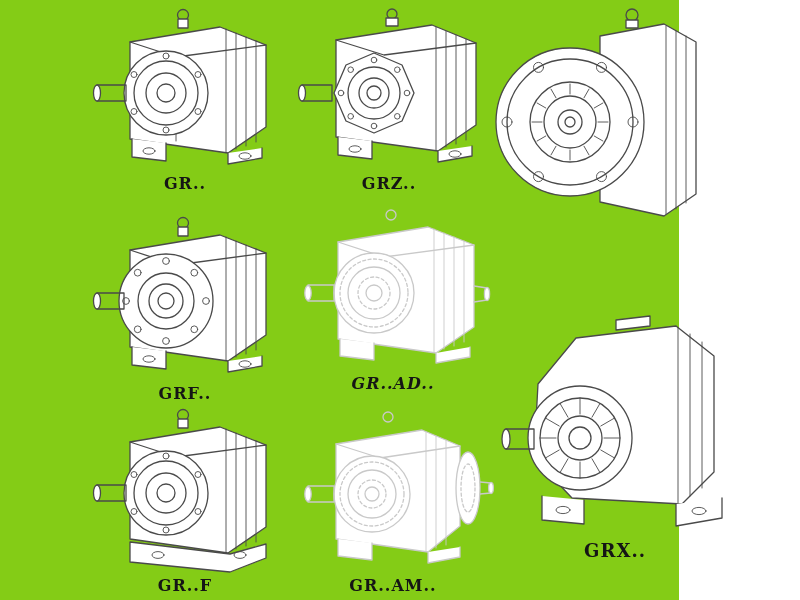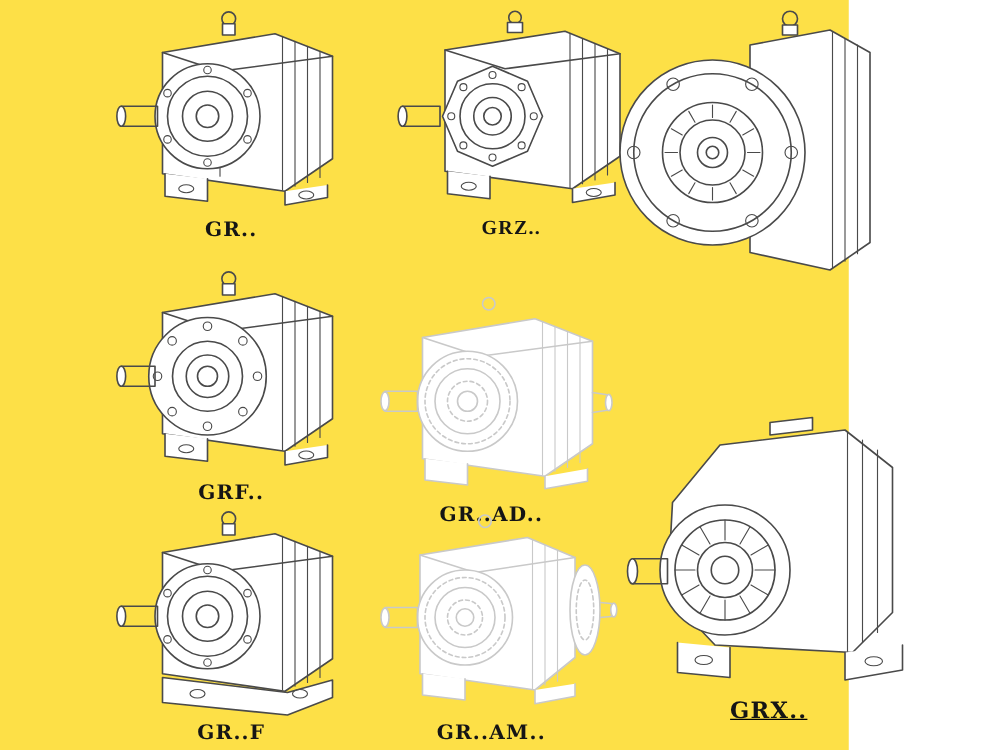--- a/index.html
+++ b/index.html
@@ -1,17 +1,17 @@
 <!DOCTYPE html>
 <html><head>
 <meta charset="utf-8">
 <style>
   * { margin:0; padding:0; box-sizing:border-box; }
   html, body { width:800px; height:600px; background:#ffffff; overflow:hidden; }
-  .page { position:relative; width:679px; height:600px; background:#fde047;
+  .page { position:relative; width:679px; height:600px; background:#84cc16;
           font-family:"DejaVu Serif", serif; }
   .cell { position:absolute; text-align:center; }
   .cell svg { display:block; margin:0 auto; }
   figcaption { font-weight:bold; font-size:16px; color:#151515; letter-spacing:1px; margin-top:2px; }
   figcaption.big { font-size:18px; }
   .art { stroke:#4a4a4a; fill:none; stroke-width:1.3; stroke-linejoin:round; stroke-linecap:round; }
   .art.faded { stroke:#c9c9c9; }
   .thin { stroke-width:0.9; }
   .w { fill:#ffffff; }
 </style>
@@ -50,21 +50,21 @@
         <ellipse class="w" cx="17" cy="91" rx="3.5" ry="8"></ellipse>
         <path class="w" d="M52 137 L52 155 L86 159 L86 141"></path>
         <ellipse class="thin" cx="69" cy="149" rx="6" ry="3.2"></ellipse>
         <path class="w" d="M148 151 L148 162 L182 156 L182 146"></path>
         <ellipse class="thin" cx="165" cy="154" rx="6" ry="3.2"></ellipse>
       </g>
     </svg>
     <figcaption>GR..</figcaption>
   </figure>
 
-  <figure class="cell" style="left:304px; top:2px; width:210px;font-family:Liberation Serif, serif;">
+  <figure class="cell" style="left:284px; top:2px; width:210px;">
     <svg viewBox="0 0 210 170" width="210" height="170">
       <g class="art">
         <circle cx="108" cy="12" r="5"></circle>
         <path class="w" d="M102 16 L114 16 L114 24 L102 24 Z"></path>
         <path class="w" d="M52 38 L148 23 L192 41 L192 123 L154 149 L52 135 Z"></path>
         <path d="M52 38 L100 53 L192 41"></path>
         <g class="thin">
           <path d="M152 25 L152 148"></path>
             <path d="M162 29 L162 145"></path>
           <path d="M172 33 L172 142"></path>
@@ -156,21 +156,21 @@
         <ellipse class="w" cx="17" cy="91" rx="3.5" ry="8"></ellipse>
         <path class="w" d="M52 137 L52 155 L86 159 L86 141"></path>
         <ellipse class="thin" cx="69" cy="149" rx="6" ry="3.2"></ellipse>
         <path class="w" d="M148 151 L148 162 L182 156 L182 146"></path>
         <ellipse class="thin" cx="165" cy="154" rx="6" ry="3.2"></ellipse>
       </g>
     </svg>
     <figcaption>GRF..</figcaption>
   </figure>
 
-  <figure class="cell" style="left:288px; top:228px; width:210px;">
+  <figure class="cell" style="left:288px; top:200px; width:210px;font-style:italic;">
     <svg viewBox="0 0 210 172" width="210" height="172">
       <g class="art faded">
         <circle cx="103" cy="15" r="5"></circle>
         <path class="w" d="M50 42 L140 27 L186 45 L186 127 L148 153 L50 139 Z"></path>
         <path d="M50 42 L96 57 L186 45"></path>
         <g class="thin">
           <path d="M146 29 L146 152"></path>
             <path d="M156 33 L156 149"></path>
           <path d="M166 37 L166 146"></path>
             <path d="M176 41 L176 142"></path>
@@ -248,21 +248,21 @@
         <path class="w" d="M140 150 L140 161 L172 155 L172 145"></path>
         <ellipse class="w" cx="180" cy="86" rx="12" ry="36"></ellipse>
         <ellipse cx="180" cy="86" rx="7" ry="24" stroke-dasharray="3 2.5"></ellipse>
         <path d="M192 80 L203 81 M192 92 L203 91"></path>
         <ellipse class="w" cx="203" cy="86" rx="2.4" ry="5.5"></ellipse>
       </g>
     </svg>
     <figcaption>GR..AM..</figcaption>
   </figure>
 
-  <figure class="cell" style="left:480px; top:318px; width:270px;text-decoration:underline;">
+  <figure class="cell" style="left:480px; top:300px; width:270px;">
     <svg viewBox="0 0 270 238" width="270" height="238">
       <g class="art">
         <path class="w" d="M58 84 L96 38 L196 26 L234 56 L234 172 L202 204 L92 198 L54 158 Z"></path>
         <g class="thin">
           <path d="M198 28 L198 203"></path>
             <path d="M210 34 L210 196"></path>
             <path d="M222 42 L222 188"></path>
         </g>
         <path class="w" d="M136 30 L170 26 L170 16 L136 20 Z"></path>
         <circle class="w" cx="100" cy="138" r="52"></circle>

